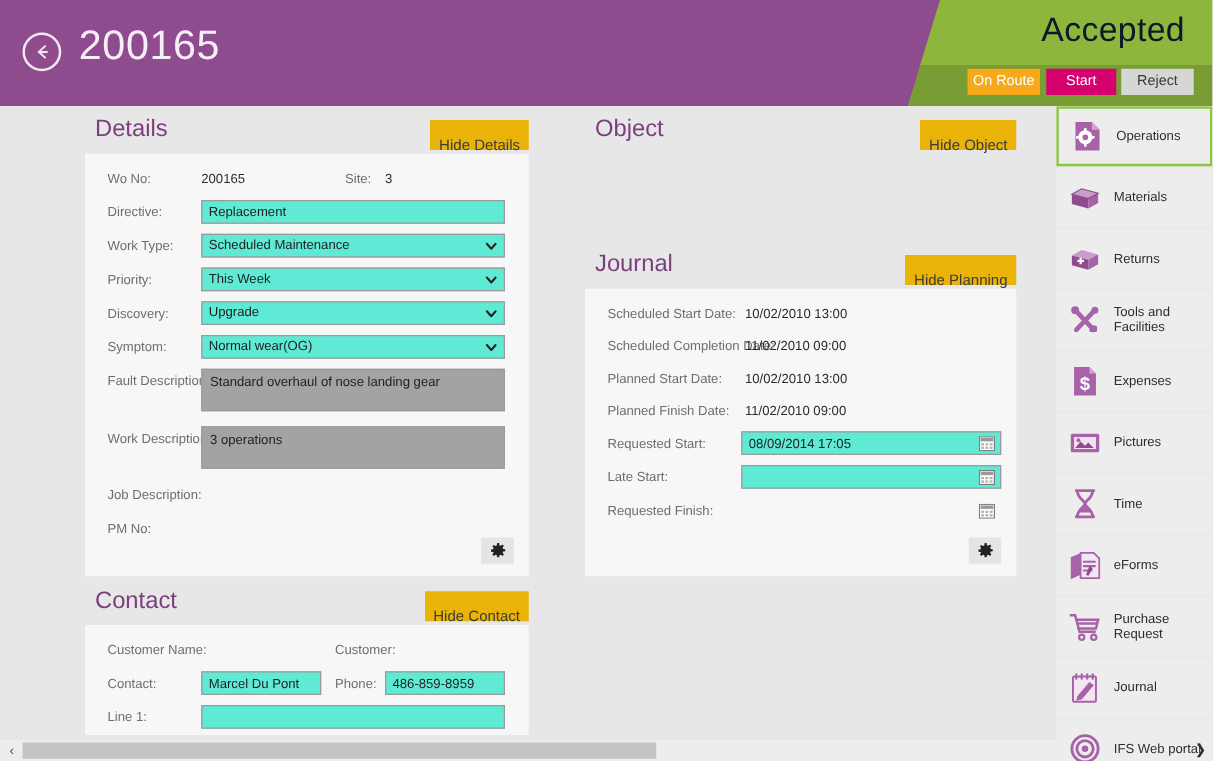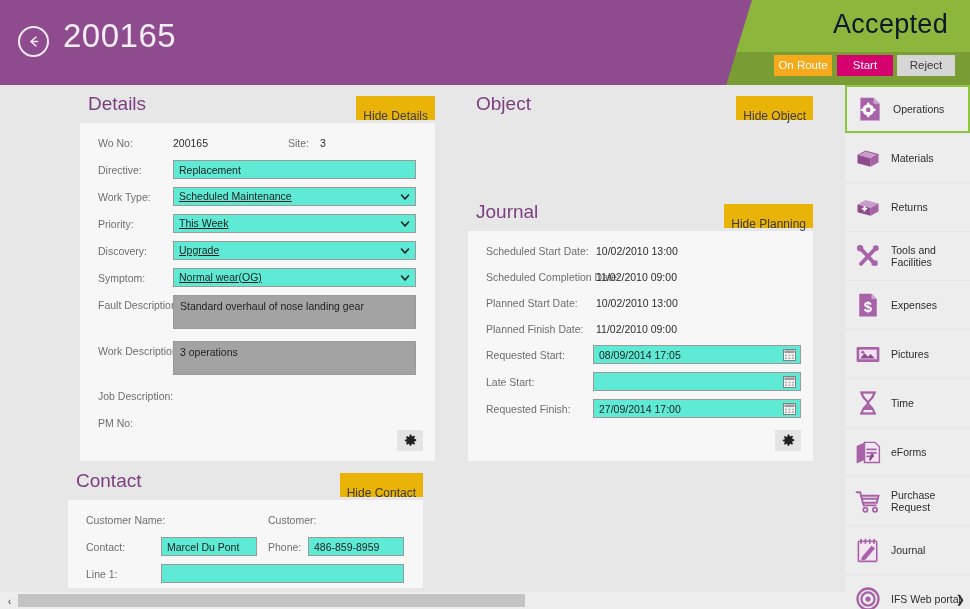--- a/index.html
+++ b/index.html
@@ -79,21 +79,21 @@
   }
   .val {
     position: absolute; top: 5px;
     font-size: 10.5px; color: #2b2b2b;
   }
   .fld {
     position: absolute; height: 19px; background: #5eead4;
     border: 1px solid #9a9a9a; font-size: 10.5px; color: #1f1f1f;
     padding: 0 5px; line-height: 17px; font-family: "Liberation Sans", sans-serif;
   }
-  .fld.sel { padding-right: 2px; text-decoration: underline; }
+  .fld.sel { padding-right: 2px; }
   .caret {
     position: absolute; pointer-events: none;
     width: 10px; height: 10px;
   }
   .box-multi {
     position: absolute; background: #a3a3a3; border: 1px solid #9a9a9a;
     font-size: 10.5px; color: #1f1f1f; padding: 4px 6px;
   }
   .gear-btn {
     position: absolute; width: 26px; height: 21px; background: #e4e4e4;
@@ -145,21 +145,21 @@
     <div id="wo-title">200165</div>
     <div id="status-text">Accepted</div>
 
     <button class="hdr-btn" id="btn-onroute">On Route</button>
     <button class="hdr-btn" id="btn-start">Start</button>
     <button class="hdr-btn" id="btn-reject">Reject</button>
   </div>
 
   <div id="content">
 
-    <div class="panel" style="left:80px; top:8px; width:355px;">
+    <div class="panel" style="left:68px; top:8px; width:355px;">
       <div class="panel-head">
         <div class="panel-title">Details</div>
         <button class="hide-btn">Hide Details</button>
       </div>
       <div class="panel-body" style="height:338px;">
 
         <div class="row" style="top:9px;">
           <span class="lbl">Wo No:</span>
           <span class="val" style="left:93px;">200165</span>
           <span class="lbl" style="left:208px;">Site:</span>
@@ -322,21 +322,20 @@
             <rect x="5.7" y="6" width="2.5" height="2" fill="#b4b4b4"></rect>
             <rect x="9.4" y="6" width="2.5" height="2" fill="#b4b4b4"></rect>
             <rect x="2" y="9" width="2.5" height="2" fill="#b4b4b4"></rect>
             <rect x="5.7" y="9" width="2.5" height="2" fill="#b4b4b4"></rect>
             <rect x="9.4" y="9" width="2.5" height="2" fill="#b4b4b4"></rect>
           </svg>
         </div>
 
         <div class="row" style="top:167px;">
           <span class="lbl">Requested Finish:</span>
-          <input class="fld" style="left: 125px; top: 1px; width: 208px;" value="27/09/2014 17:00">
           <svg class="cal-ic" style="left:315px; top:5px;" viewBox="0 0 14 13">
             <rect x="0.5" y="0.5" width="13" height="12" fill="#fff" stroke="#7a7a7a"></rect>
             <rect x="1.5" y="1.5" width="11" height="3" fill="#9a9a9a"></rect>
             <rect x="2" y="6" width="2.5" height="2" fill="#b4b4b4"></rect>
             <rect x="5.7" y="6" width="2.5" height="2" fill="#b4b4b4"></rect>
             <rect x="9.4" y="6" width="2.5" height="2" fill="#b4b4b4"></rect>
             <rect x="2" y="9" width="2.5" height="2" fill="#b4b4b4"></rect>
             <rect x="5.7" y="9" width="2.5" height="2" fill="#b4b4b4"></rect>
             <rect x="9.4" y="9" width="2.5" height="2" fill="#b4b4b4"></rect>
           </svg>

